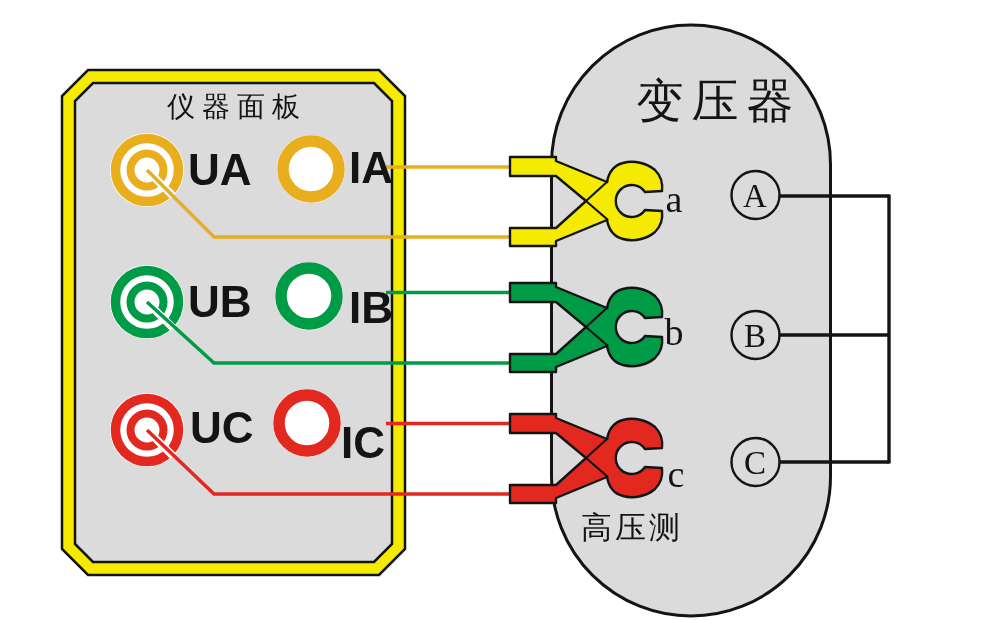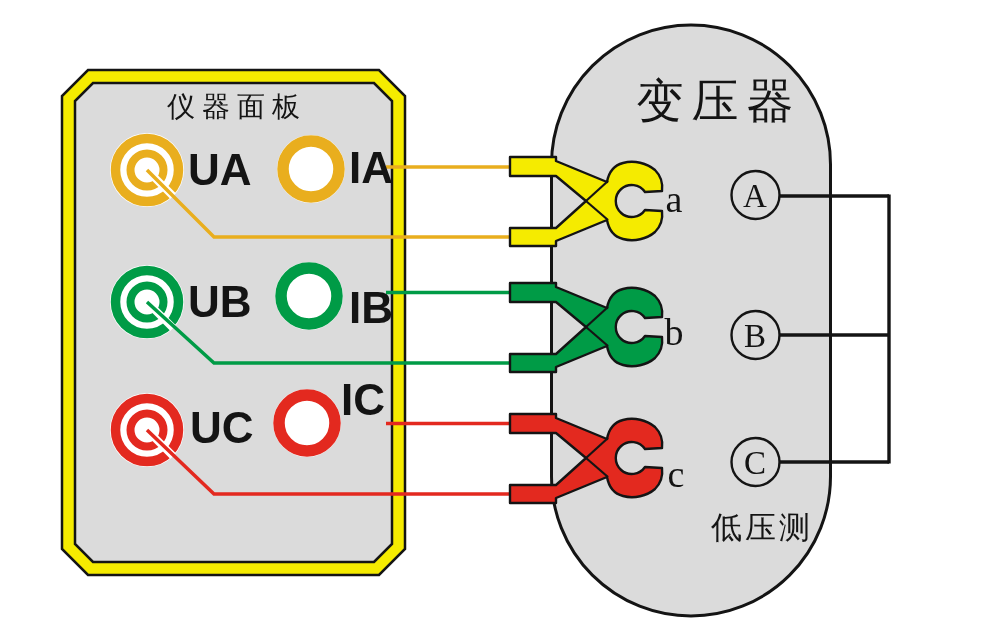--- a/index.html
+++ b/index.html
@@ -118,26 +118,26 @@
     <line class="conn" x1="889" y1="194.5" x2="889" y2="463.5"></line>
   </svg>
 
   <div class="lbl cn panel-title" style="left:237px;top:107px;">仪器面板</div>
 
   <div class="lbl left sans-lbl" style="left:188px;top:170px;">UA</div>
   <div class="lbl left sans-lbl" style="left:349px;top:168px;">IA</div>
   <div class="lbl left sans-lbl" style="left:188px;top:302px;">UB</div>
   <div class="lbl left sans-lbl" style="left:349px;top:308px;">IB</div>
   <div class="lbl left sans-lbl" style="left:190px;top:428px;">UC</div>
-  <div class="lbl left sans-lbl" style="left:341px;top:400px;">IC</div>
+  <div class="lbl left sans-lbl" style="left:341px;top:443px;">IC</div>
 
   <div class="lbl cn tr-title" style="left:695px;top:101px;">变压器</div>
 
   <div class="lbl hv-lbl" style="left:674px;top:199px;">a</div>
   <div class="lbl hv-lbl" style="left:674px;top:332px;">b</div>
   <div class="lbl hv-lbl" style="left:676px;top:474px;">c</div>
 
   <div class="lbl lv-letter" style="left:755px;top:196px;">A</div>
   <div class="lbl lv-letter" style="left:755px;top:336px;">B</div>
   <div class="lbl lv-letter" style="left:755px;top:463px;">C</div>
 
-  <div class="lbl cn side-lbl" style="left:762px;top:527px;">低压测</div>
+  <div class="lbl cn side-lbl" style="left:632px;top:527px;">高压测</div>
 </div>
 
 </body></html>

